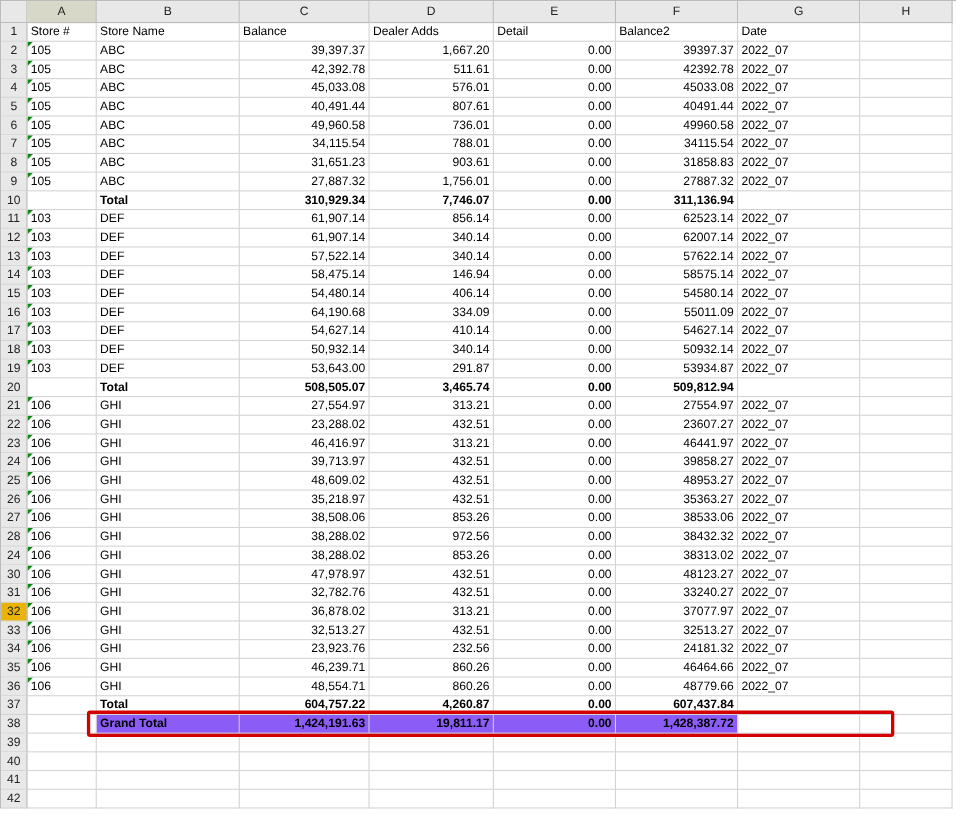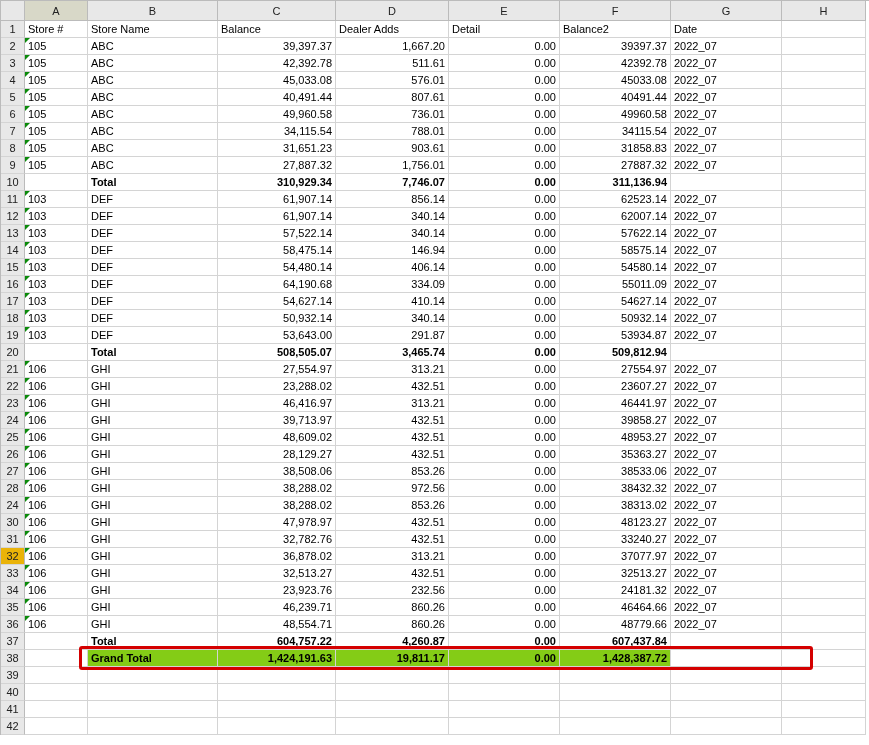--- a/index.html
+++ b/index.html
@@ -60,21 +60,21 @@
     height: 20px;
   }
   .tri::before {
     content: '';
     position: absolute;
     left: 0; top: 0;
     width: 0; height: 0;
     border-top: 5px solid #0a8a0a;
     border-right: 5px solid transparent;
   }
-  .gt { background: #84cc16; }
+  .gt { background: #8b5cf6; }
   .redbox {
     position: absolute;
     border: 3px solid #d40000;
     border-radius: 3px;
     pointer-events: none;
     z-index: 5;
   }
   .selhdr { background: #d8d8c8; }
   .selhdr-row { background: #eab308; }
 </style>
@@ -313,21 +313,21 @@
       <div class="cell">GHI</div>
       <div class="cell num">48,609.02</div>
       <div class="cell num">432.51</div>
       <div class="cell num">0.00</div>
       <div class="cell num">48953.27</div>
       <div class="cell">2022_07</div>
       <div class="cell"></div>
       <div class="rowhdr">26</div>
       <div class="cell tri">106</div>
       <div class="cell">GHI</div>
-      <div class="cell num">28,129.27</div>
+      <div class="cell num">35,218.97</div>
       <div class="cell num">432.51</div>
       <div class="cell num">0.00</div>
       <div class="cell num">35363.27</div>
       <div class="cell">2022_07</div>
       <div class="cell"></div>
       <div class="rowhdr">27</div>
       <div class="cell tri">106</div>
       <div class="cell">GHI</div>
       <div class="cell num">38,508.06</div>
       <div class="cell num">853.26</div>

